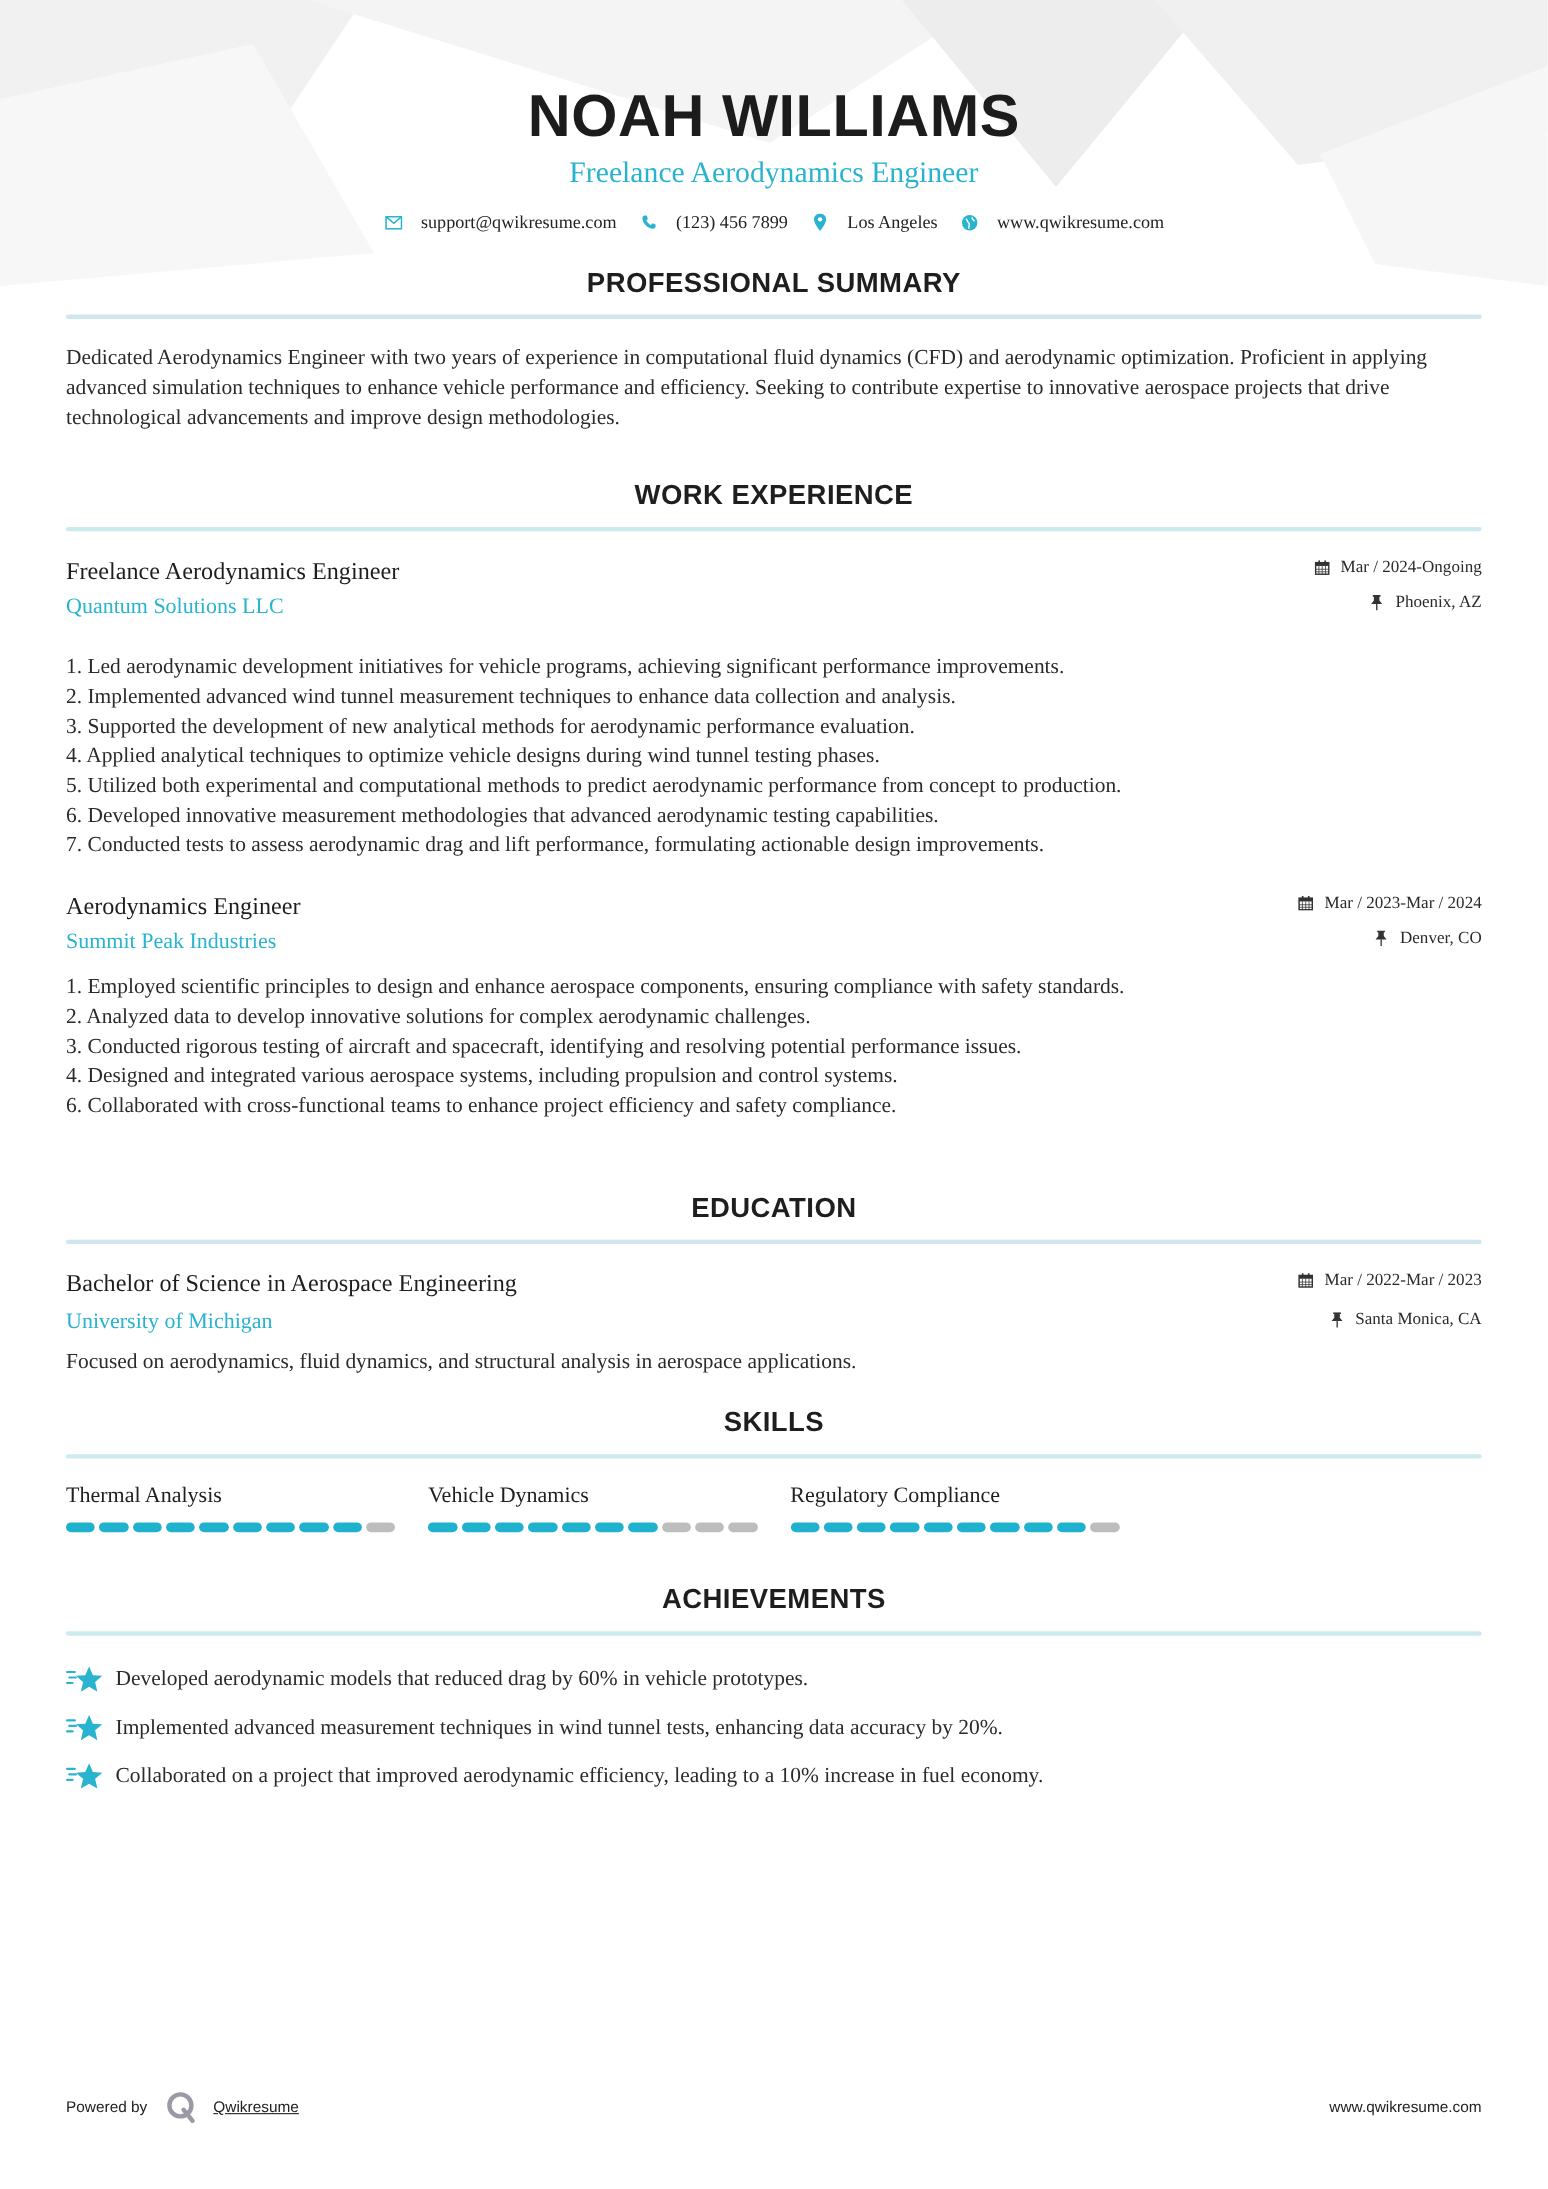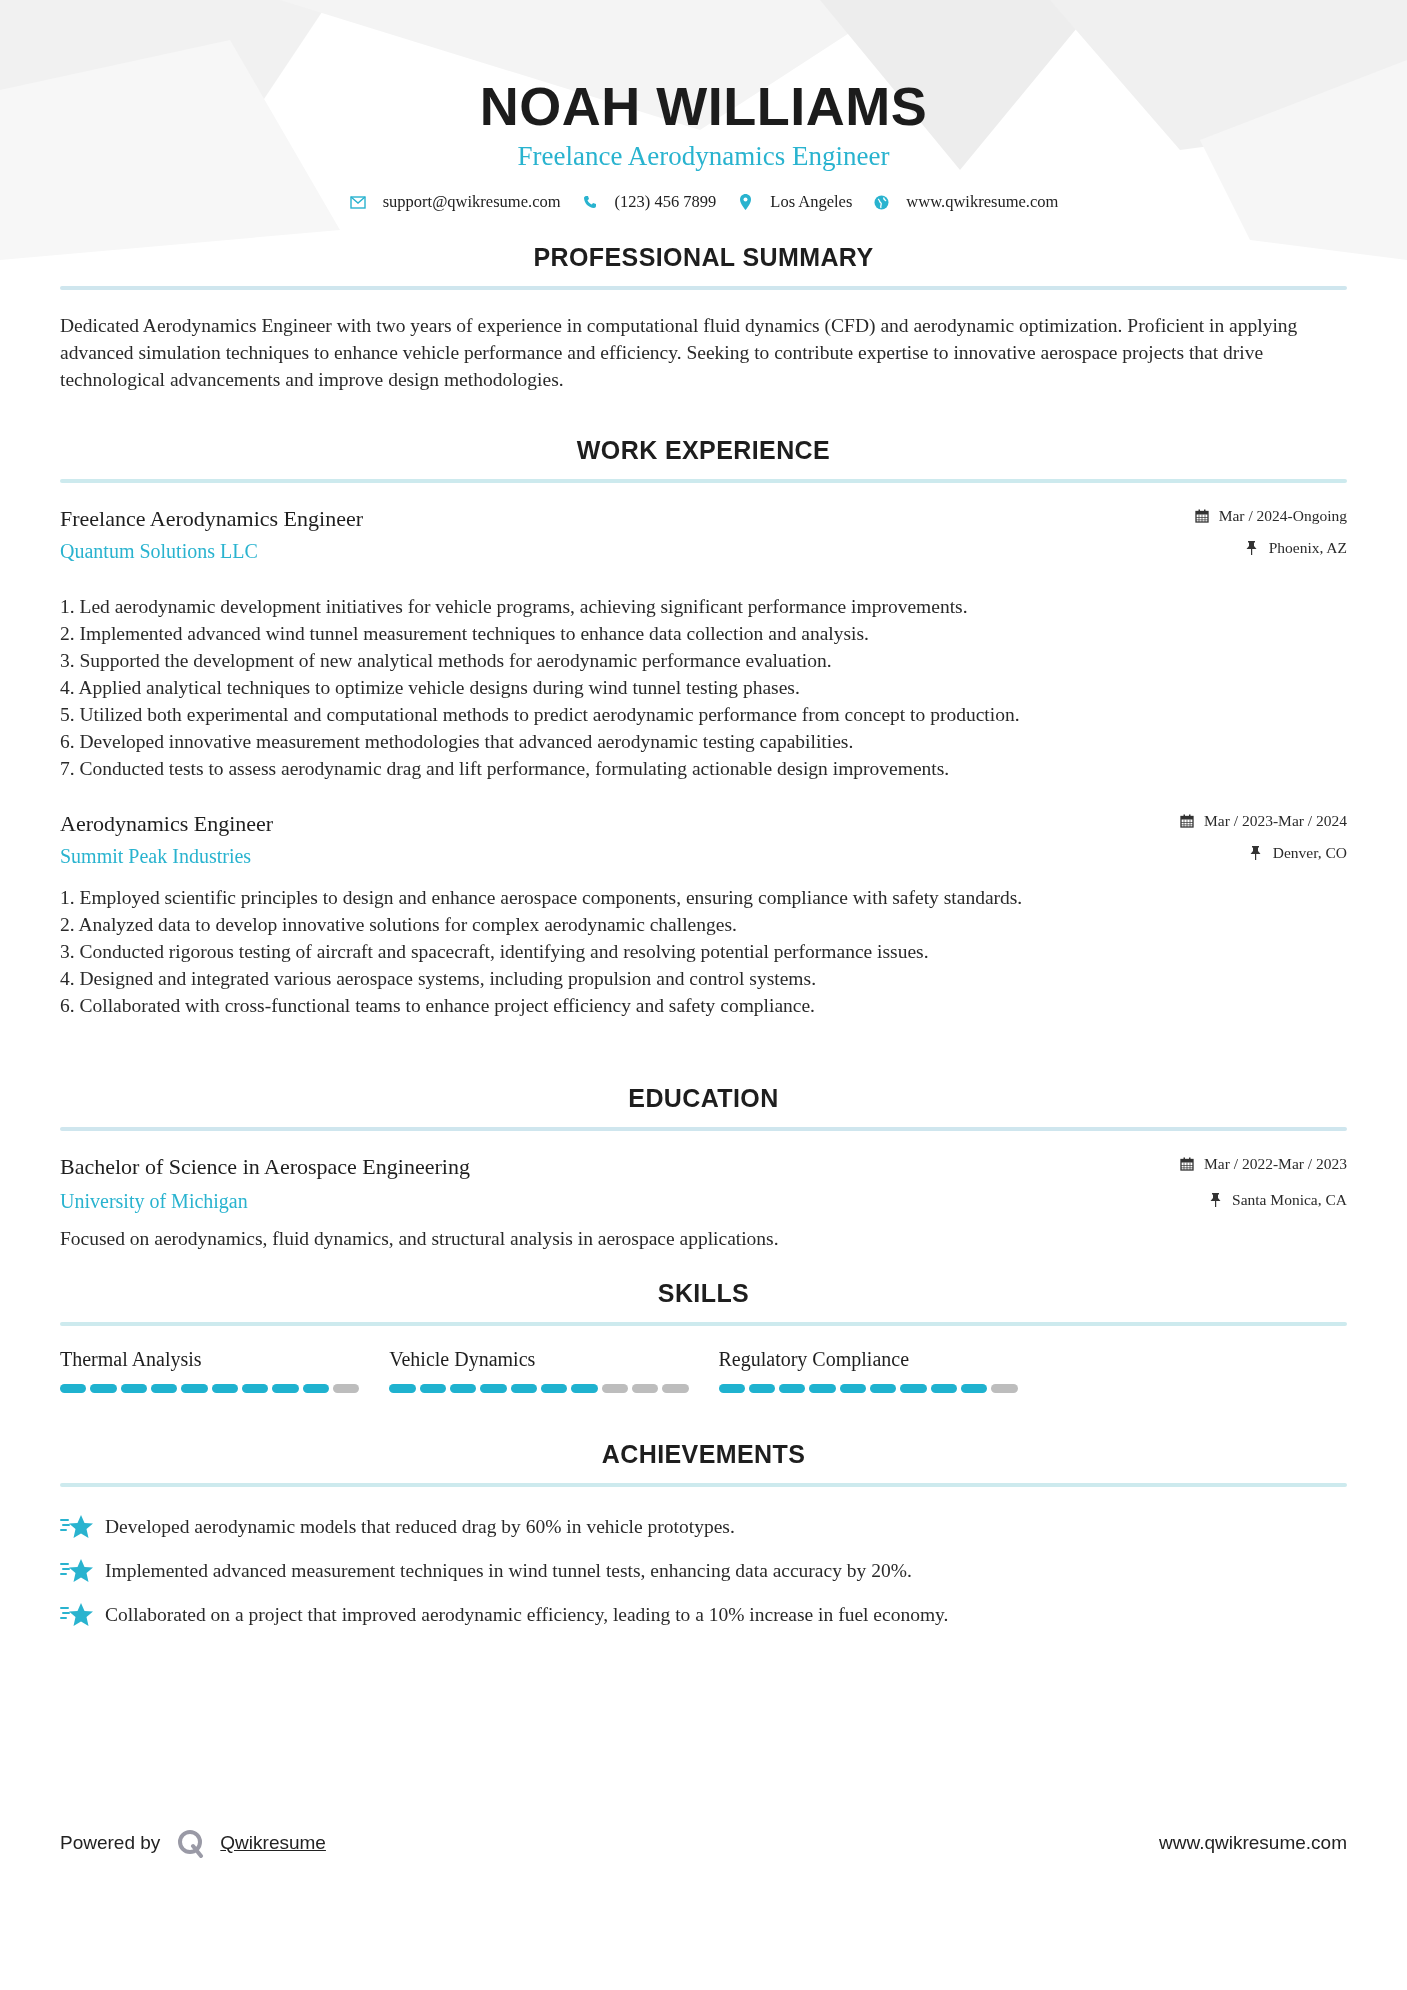--- a/index.html
+++ b/index.html
@@ -39,21 +39,21 @@
   .skill-name { font-family: "Liberation Serif", serif; font-size: 20px; color: #1e1e1e; line-height: 26px; }
   .skill-bar { display: flex; gap: 4px; margin-top: 12px; }
   .seg { flex: 1; height: 9px; border-radius: 5px; background: #bdbdbd; }
   .seg.on { background: #1fb2cf; }
 
   .ach-list { margin-top: 18px; }
   .ach { display: flex; align-items: center; height: 44px; }
   .ach .star { width: 34px; height: 30px; margin-right: 11px; flex: none; }
   .ach .txt { font-family: "Liberation Serif", serif; font-size: 19.5px; color: #2a2a2a; }
 
-  .footer { position: absolute; left: 60px; right: 60px; top: 1828px; display: flex; justify-content: space-between; align-items: center; font-family: "Liberation Sans", "DejaVu Sans", sans-serif; font-size: 19px; color: #222; z-index: 1; }
+  .footer { position: absolute; left: 60px; right: 60px; top: 1900px; display: flex; justify-content: space-between; align-items: center; font-family: "Liberation Sans", "DejaVu Sans", sans-serif; font-size: 14px; color: #222; z-index: 1; }
   .footer .left { display: flex; align-items: center; }
   .footer .qlogo { width: 30px; height: 30px; margin: 0 14px 0 16px; }
   .footer a { color: #222; text-decoration: underline; }
 </style>
 </head>
 <body>
 
 <svg class="bg-shapes" viewBox="0 0 1407 260" preserveAspectRatio="none">
   <polygon points="0,0 330,0 250,120 0,200" fill="#f1f1f1"></polygon>
   <polygon points="0,90 230,40 340,230 0,260" fill="#f7f7f7"></polygon>

